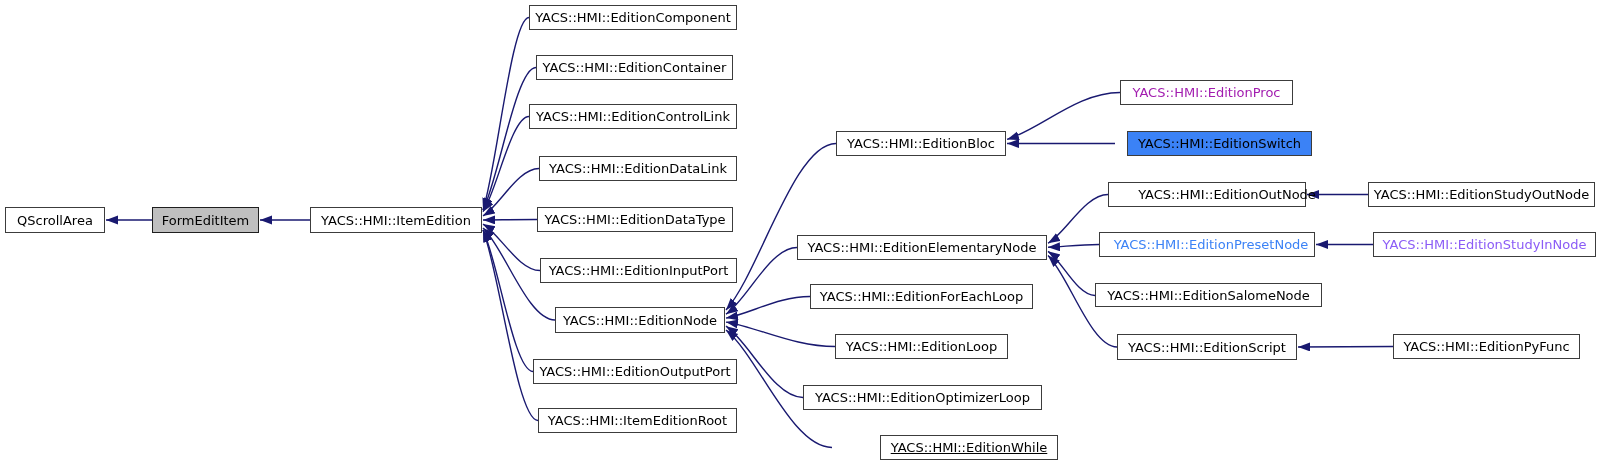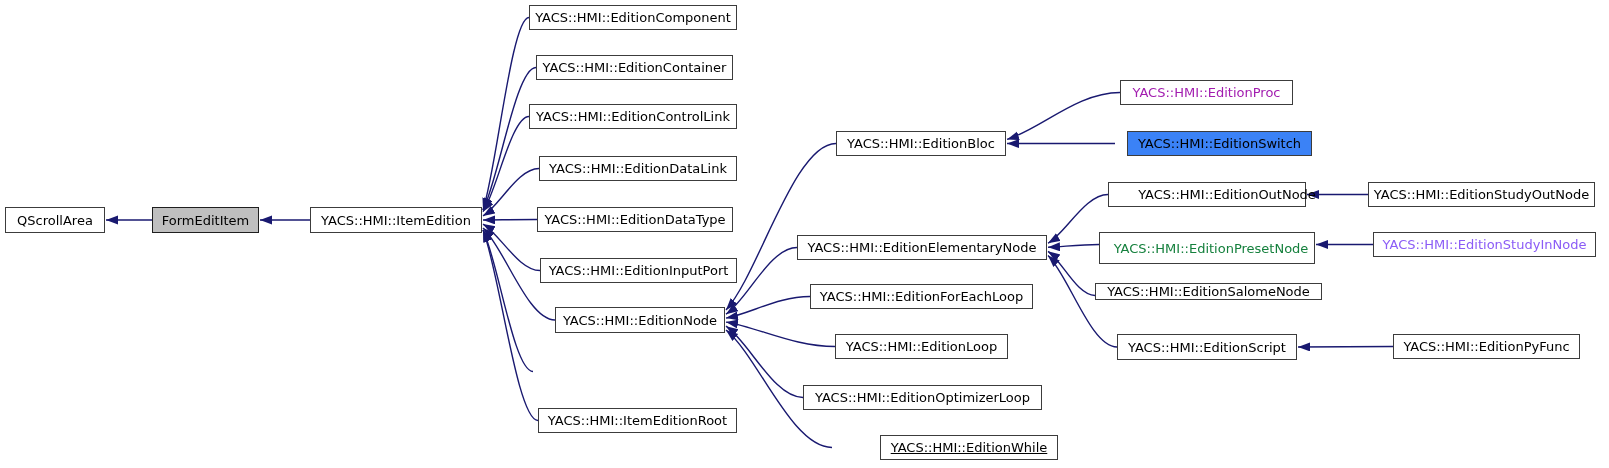--- a/index.html
+++ b/index.html
@@ -87,30 +87,31 @@
       <div class="node" style="left: 5px; top: 207px; width: 100px; height: 26px; background: rgb(255, 255, 255); border-color: rgb(60, 60, 60); color: rgb(0, 0, 0);">QScrollArea</div>
       <div class="node highlight" style="left: 152px; top: 207px; width: 107px; height: 26px; background: rgb(191, 191, 191); border-color: rgb(31, 31, 31); color: rgb(0, 0, 0);">FormEditItem</div>
       <div class="node" style="left: 310px; top: 207px; width: 172px; height: 26px; background: rgb(255, 255, 255); border-color: rgb(60, 60, 60); color: rgb(0, 0, 0);">YACS::HMI::ItemEdition</div>
       <div class="node" style="left: 529px; top: 5px; width: 208px; height: 25px; background: rgb(255, 255, 255); border-color: rgb(60, 60, 60); color: rgb(0, 0, 0);">YACS::HMI::EditionComponent</div>
       <div class="node" style="left: 536px; top: 55px; width: 197px; height: 25px; background: rgb(255, 255, 255); border-color: rgb(60, 60, 60); color: rgb(0, 0, 0);">YACS::HMI::EditionContainer</div>
       <div class="node" style="left: 529px; top: 104px; width: 208px; height: 25px; background: rgb(255, 255, 255); border-color: rgb(60, 60, 60); color: rgb(0, 0, 0);">YACS::HMI::EditionControlLink</div>
       <div class="node" style="left: 539px; top: 156px; width: 198px; height: 25px; background: rgb(255, 255, 255); border-color: rgb(60, 60, 60); color: rgb(0, 0, 0);">YACS::HMI::EditionDataLink</div>
       <div class="node" style="left: 537px; top: 207px; width: 196px; height: 25px; background: rgb(255, 255, 255); border-color: rgb(60, 60, 60); color: rgb(0, 0, 0);">YACS::HMI::EditionDataType</div>
       <div class="node" style="left: 540px; top: 258px; width: 197px; height: 25px; background: rgb(255, 255, 255); border-color: rgb(60, 60, 60); color: rgb(0, 0, 0);">YACS::HMI::EditionInputPort</div>
       <div class="node" style="left: 555px; top: 307px; width: 170px; height: 26px; background: rgb(255, 255, 255); border-color: rgb(60, 60, 60); color: rgb(0, 0, 0);">YACS::HMI::EditionNode</div>
+      <div class="node" style="left: 533px; top: 359px; width: 204px; height: 25px; background: rgb(255, 255, 255); border-color: rgb(60, 60, 60); color: rgb(0, 0, 0);">YACS::HMI::EditionOutputPort</div>
       <div class="node" style="left: 538px; top: 408px; width: 199px; height: 25px; background: rgb(255, 255, 255); border-color: rgb(60, 60, 60); color: rgb(0, 0, 0);">YACS::HMI::ItemEditionRoot</div>
       <div class="node" style="left: 836px; top: 131px; width: 170px; height: 25px; background: rgb(255, 255, 255); border-color: rgb(60, 60, 60); color: rgb(0, 0, 0);">YACS::HMI::EditionBloc</div>
       <div class="node" style="left: 797px; top: 235px; width: 250px; height: 25px; background: rgb(255, 255, 255); border-color: rgb(60, 60, 60); color: rgb(0, 0, 0);">YACS::HMI::EditionElementaryNode</div>
       <div class="node" style="left: 810px; top: 284px; width: 223px; height: 25px; background: rgb(255, 255, 255); border-color: rgb(60, 60, 60); color: rgb(0, 0, 0);">YACS::HMI::EditionForEachLoop</div>
       <div class="node" style="left: 835px; top: 334px; width: 173px; height: 25px; background: rgb(255, 255, 255); border-color: rgb(60, 60, 60); color: rgb(0, 0, 0);">YACS::HMI::EditionLoop</div>
       <div class="node" style="left: 803px; top: 385px; width: 239px; height: 25px; background: rgb(255, 255, 255); border-color: rgb(60, 60, 60); color: rgb(0, 0, 0);">YACS::HMI::EditionOptimizerLoop</div>
       <div class="node" style="left: 880px; top: 435px; width: 178px; height: 25px; background: rgb(255, 255, 255); border-color: rgb(60, 60, 60); color: rgb(0, 0, 0); text-decoration: underline;">YACS::HMI::EditionWhile</div>
       <div class="node" style="left: 1120px; top: 80px; width: 173px; height: 25px; background: rgb(255, 255, 255); border-color: rgb(60, 60, 60); color: #a21caf;">YACS::HMI::EditionProc</div>
       <div class="node" style="left: 1115px; top: 131px; width: 185px; height: 25px; background: #3b82f6; border-color: rgb(60, 60, 60); color: rgb(0, 0, 0); margin-left: 12px;">YACS::HMI::EditionSwitch</div>
       <div class="node" style="left: 1108px; top: 182px; width: 198px; height: 25px; background: rgb(255, 255, 255); border-color: rgb(60, 60, 60); color: rgb(0, 0, 0); padding-left: 40px;">YACS::HMI::EditionOutNode</div>
-      <div class="node" style="left: 1099px; top: 232px; width: 216px; height: 32px; background: rgb(255, 255, 255); border-color: rgb(60, 60, 60); color: #15803d; padding-left: 8px;">YACS::HMI::EditionPresetNode</div>
-      <div class="node" style="left: 1095px; top: 283px; width: 227px; height: 17px; background: rgb(255, 255, 255); border-color: rgb(60, 60, 60); color: rgb(0, 0, 0);">YACS::HMI::EditionSalomeNode</div>
+      <div class="node" style="left: 1099px; top: 232px; width: 216px; height: 25px; background: rgb(255, 255, 255); border-color: rgb(60, 60, 60); color: #3b82f6; padding-left: 8px;">YACS::HMI::EditionPresetNode</div>
+      <div class="node" style="left: 1095px; top: 283px; width: 227px; height: 24px; background: rgb(255, 255, 255); border-color: rgb(60, 60, 60); color: rgb(0, 0, 0);">YACS::HMI::EditionSalomeNode</div>
       <div class="node" style="left: 1117px; top: 334px; width: 180px; height: 26px; background: rgb(255, 255, 255); border-color: rgb(60, 60, 60); color: rgb(0, 0, 0);">YACS::HMI::EditionScript</div>
       <div class="node" style="left: 1368px; top: 182px; width: 227px; height: 25px; background: rgb(255, 255, 255); border-color: rgb(60, 60, 60); color: rgb(0, 0, 0);">YACS::HMI::EditionStudyOutNode</div>
       <div class="node" style="left: 1373px; top: 232px; width: 223px; height: 25px; background: rgb(255, 255, 255); border-color: rgb(60, 60, 60); color: #8b5cf6;">YACS::HMI::EditionStudyInNode</div>
       <div class="node" style="left: 1393px; top: 334px; width: 187px; height: 25px; background: rgb(255, 255, 255); border-color: rgb(60, 60, 60); color: rgb(0, 0, 0);">YACS::HMI::EditionPyFunc</div>
     </div>
 </div>
 
 </body></html>

